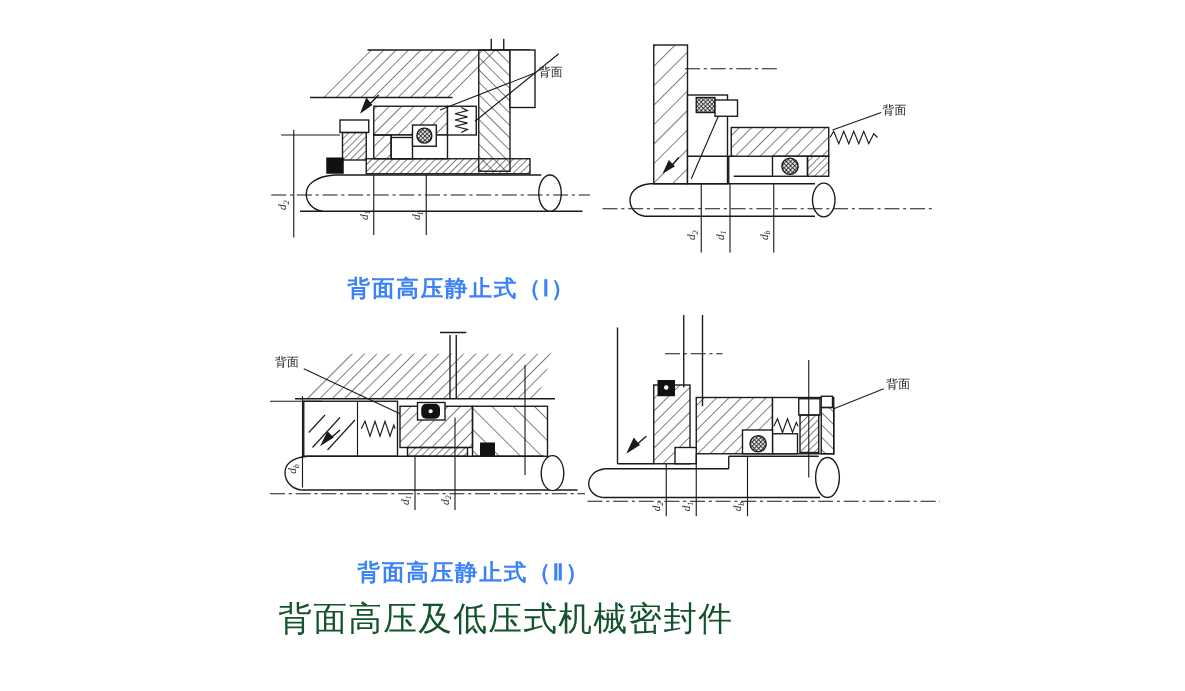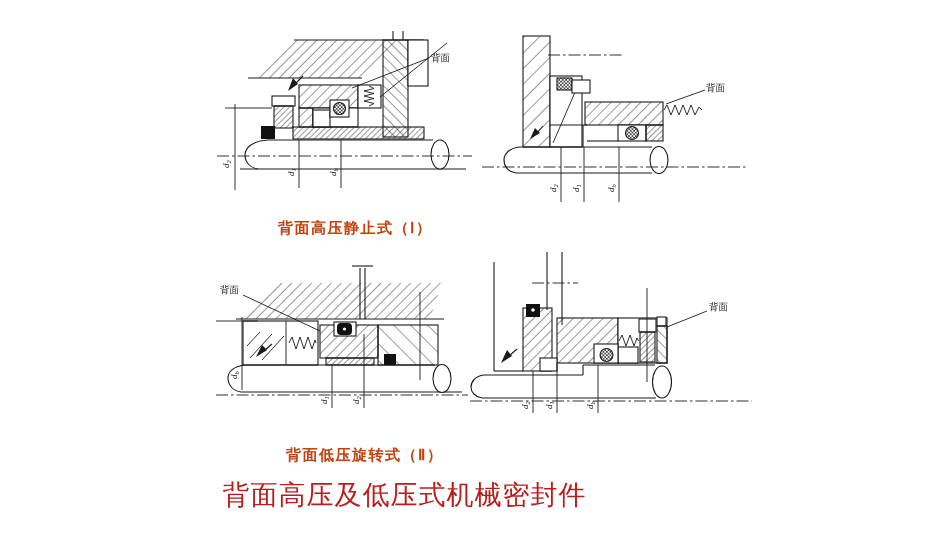--- a/index.html
+++ b/index.html
@@ -1,22 +1,22 @@
 <!DOCTYPE html>
 <html><head>
 <meta charset="utf-8">
 <style>
   html,body{margin:0;padding:0;background:#fff;}
   #canvas{position:relative;width:948px;height:553px;background:#ffffff;overflow:hidden;
           font-family:"Liberation Serif",serif;color:#1a1a1a;}
   .fig{position:absolute;}
-  .caption{position:absolute;font-size:15px;font-weight:600;letter-spacing:1.5px;
-           color:#c2410c;white-space:nowrap;font-family:"Liberation Serif",serif;}
+  .caption{position:absolute;font-size:18px;font-weight:600;letter-spacing:1.5px;
+           color:#3b82f6;white-space:nowrap;font-family:"Liberation Serif",serif;}
   #main-title{position:absolute;left:0;top:477px;width:809px;text-align:center;
-              font-size:27px;font-weight:500;color:#b91c1c;letter-spacing:1px;
+              font-size:27px;font-weight:500;color:#14532d;letter-spacing:1px;
               font-family:"Liberation Sans",sans-serif;}
   svg text{fill:#1a1a1a;}
   .lbl{font-size:9.5px;font-family:"Liberation Serif",serif;}
   .dim{font-size:9px;font-style:italic;font-family:"Liberation Serif",serif;}
   .sub{font-size:6.5px;}
 </style>
 </head>
 <body>
 
 <div id="canvas">
@@ -238,17 +238,17 @@
       <line x1="598" y1="365" x2="598" y2="413"></line>
     </g>
   </g>
   <text class="lbl" x="709" y="310">背面</text>
   <text class="dim" transform="rotate(-90 528 409)" x="528" y="409"><tspan>d</tspan><tspan class="sub" dy="2">2</tspan></text>
   <text class="dim" transform="rotate(-90 552 409)" x="552" y="409"><tspan>d</tspan><tspan class="sub" dy="2">1</tspan></text>
   <text class="dim" transform="rotate(-90 593 409)" x="593" y="409"><tspan>d</tspan><tspan class="sub" dy="2">b</tspan></text>
 </svg>
 
 <div class="caption" style="left:278px;top:219px">背面高压静止式（Ⅰ）</div>
-<div class="caption" style="left:286px;top:446px">背面低压旋转式（Ⅱ）</div>
+<div class="caption" style="left:286px;top:446px">背面高压静止式（Ⅱ）</div>
 
 <div id="main-title">背面高压及低压式机械密封件</div>
 
 </div>
 
 </body></html>

